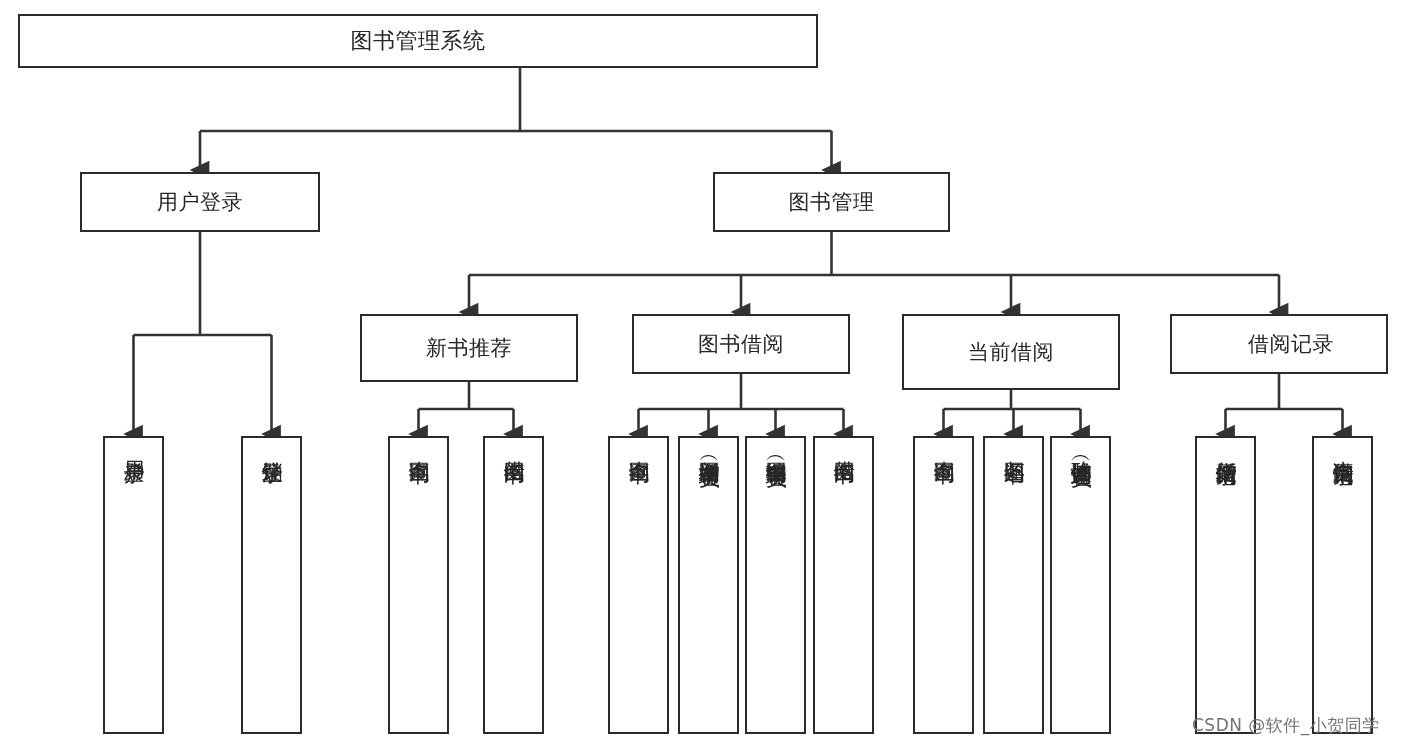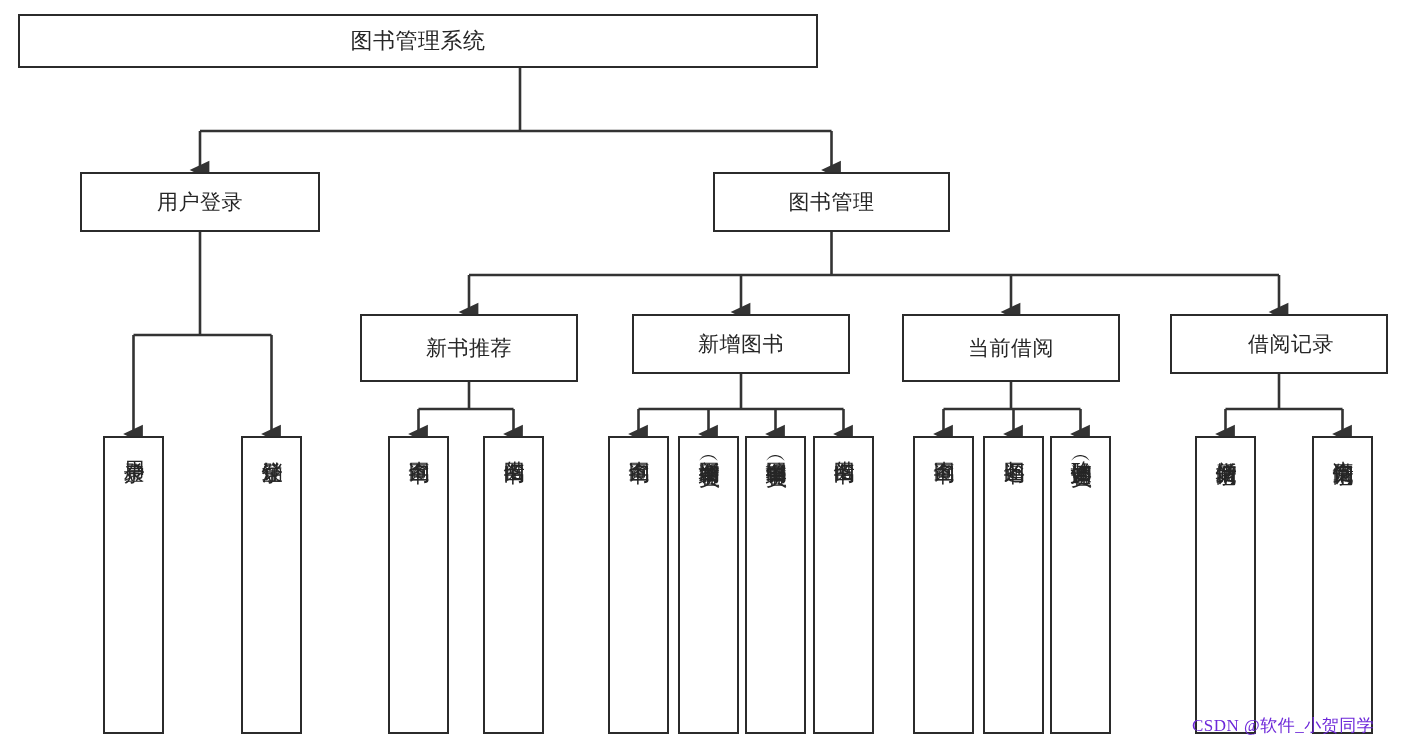--- a/index.html
+++ b/index.html
@@ -124,23 +124,23 @@
       <div class="node" style="left: 80px; top: 172px; width: 240px; height: 60px; border-color: rgb(43, 43, 43); background: rgb(255, 255, 255);">
         <span class="node-label" style="color: rgb(38, 38, 38);">用户登录</span>
       </div>
       <div class="node" style="left: 713px; top: 172px; width: 237px; height: 60px; border-color: rgb(43, 43, 43); background: rgb(255, 255, 255);">
         <span class="node-label" style="color: rgb(38, 38, 38);">图书管理</span>
       </div>
       <div class="node" style="left: 360px; top: 314px; width: 218px; height: 68px; border-color: rgb(43, 43, 43); background: rgb(255, 255, 255);">
         <span class="node-label" style="color: rgb(38, 38, 38);">新书推荐</span>
       </div>
       <div class="node" style="left: 632px; top: 314px; width: 218px; height: 60px; border-color: rgb(43, 43, 43); background: rgb(255, 255, 255);">
-        <span class="node-label" style="color: rgb(38, 38, 38);">新增图书</span>
+        <span class="node-label" style="color: rgb(38, 38, 38);">图书借阅</span>
       </div>
-      <div class="node" style="left: 902px; top: 314px; width: 218px; height: 68px; border-color: rgb(43, 43, 43); background: rgb(255, 255, 255);">
+      <div class="node" style="left: 902px; top: 314px; width: 218px; height: 76px; border-color: rgb(43, 43, 43); background: rgb(255, 255, 255);">
         <span class="node-label" style="color: rgb(38, 38, 38);">当前借阅</span>
       </div>
       <div class="node" style="left: 1170px; top: 314px; width: 218px; height: 60px; border-color: rgb(43, 43, 43); background: rgb(255, 255, 255); padding-left: 24px;">
         <span class="node-label" style="color: rgb(38, 38, 38);">借阅记录</span>
       </div>
       <div class="node vertical" style="left: 103px; top: 436px; width: 61px; height: 298px; border-color: rgb(43, 43, 43); background: rgb(255, 255, 255);">
         <span class="node-label" style="color: rgb(38, 38, 38);">用户登录</span>
       </div>
       <div class="node vertical" style="left: 241px; top: 436px; width: 61px; height: 298px; border-color: rgb(43, 43, 43); background: rgb(255, 255, 255);">
         <span class="node-label" style="color: rgb(38, 38, 38);">注销登录</span>
@@ -173,15 +173,15 @@
         <span class="node-label" style="color: rgb(38, 38, 38);">确认归还（管理员）</span>
       </div>
       <div class="node vertical" style="left: 1195px; top: 436px; width: 61px; height: 298px; border-color: rgb(43, 43, 43); background: rgb(255, 255, 255);">
         <span class="node-label" style="color: rgb(38, 38, 38);">新增借阅记录</span>
       </div>
       <div class="node vertical" style="left: 1312px; top: 436px; width: 61px; height: 298px; border-color: rgb(43, 43, 43); background: rgb(255, 255, 255);">
         <span class="node-label" style="color: rgb(38, 38, 38);">查询借阅记录</span>
       </div>
     </div>
 
-  <div class="watermark" style="left: 1192px; top: 714px; color: #6d28d9; font-family: Liberation Serif, serif;">CSDN @软件_小贺同学</div>
+  <div class="watermark" style="left: 1192px; top: 714px; color: #737373;">CSDN @软件_小贺同学</div>
 
 </div>
 
 </body></html>

